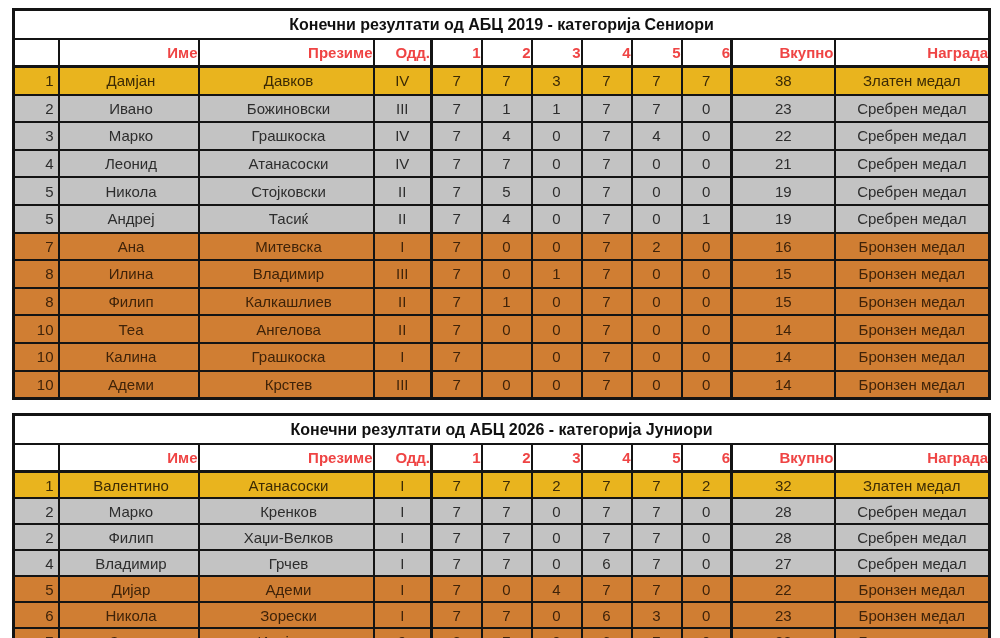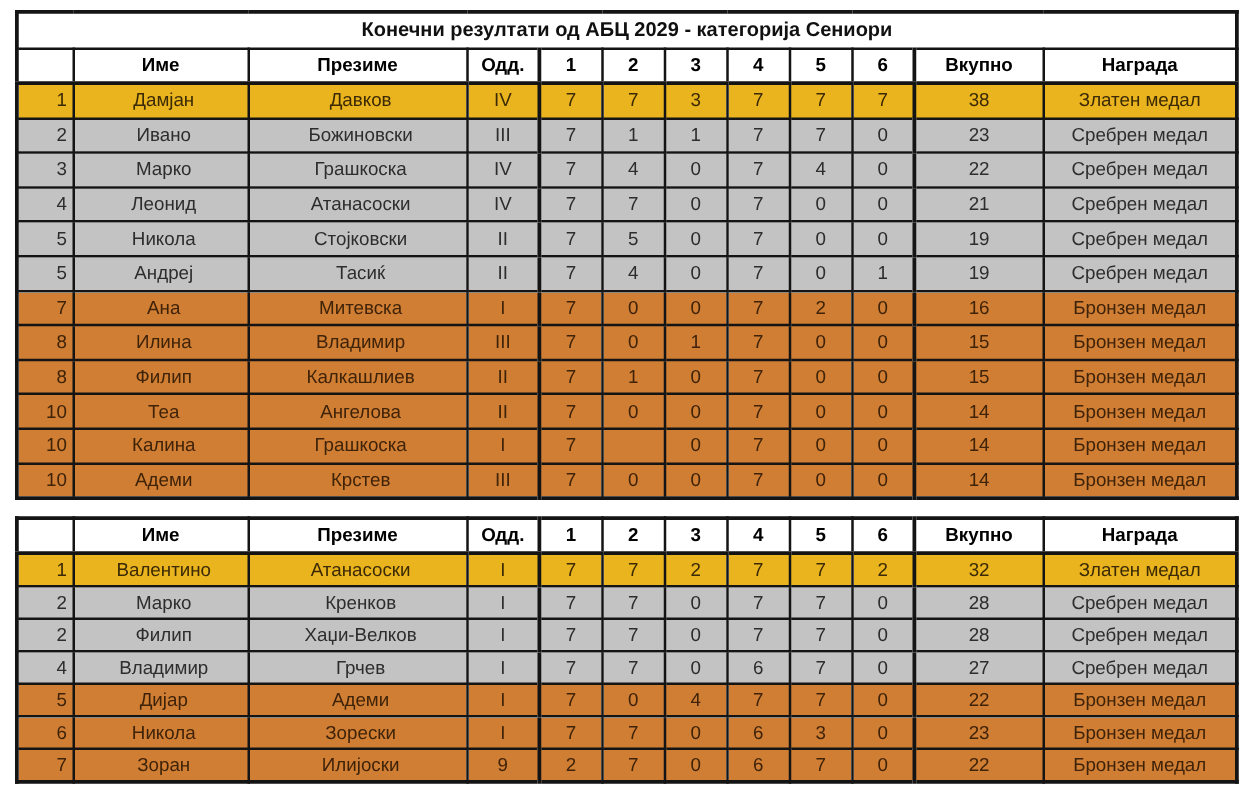--- a/index.html
+++ b/index.html
@@ -41,24 +41,24 @@
   .title-cell {
     font-weight: bold;
     text-align: center;
     font-size: 16px;
     height: 27px;
     color: #101010;
     border-bottom-width: 2.5px;
   }
   .hcell {
     font-weight: bold;
-    text-align: center;
+    text-align: right;
     height: 25px;
     font-size: 15px;
-    color: #000000;
+    color: #ef4444;
     border-bottom-width: 3px;
     margin-left: 32px;
   }
   #table-seniors .data-row td { height: 25.6px; }
   #table-juniors .data-row td { height: 24px; }
 
   .a-rank { text-align: right; padding-right: 4px; }
   .a-name { text-align: center;  padding-left: 5px;  }
   .a-mid  { text-align: center; }
 
@@ -82,21 +82,21 @@
       <col class="c5">
       <col class="c6">
       <col class="c7">
     <col class="c8">
       <col class="c9">
       <col class="c10">
       <col class="c11">
   </colgroup>
   <tbody>
     <tr>
-      <td colspan="12" class="title-cell">Конечни резултати од АБЦ 2029 - категорија Сениори</td>
+      <td colspan="12" class="title-cell">Конечни резултати од АБЦ 2019 - категорија Сениори</td>
     </tr>
     <tr>
         <td class="hcell"></td>
         <td class="hcell">Име</td>
         <td class="hcell">Презиме</td>
         <td class="hcell">Одд.</td>
         <td class="hcell bl-thick">1</td>
         <td class="hcell">2</td>
         <td class="hcell">3</td>
         <td class="hcell">4</td>
@@ -286,20 +286,23 @@
       <col class="c5">
       <col class="c6">
       <col class="c7">
     <col class="c8">
       <col class="c9">
       <col class="c10">
       <col class="c11">
   </colgroup>
   <tbody>
     <tr>
+      <td colspan="12" class="title-cell">Конечни резултати од АБЦ 2026 - категорија Јуниори</td>
+    </tr>
+    <tr>
         <td class="hcell"></td>
         <td class="hcell">Име</td>
         <td class="hcell">Презиме</td>
         <td class="hcell">Одд.</td>
         <td class="hcell bl-thick">1</td>
         <td class="hcell">2</td>
         <td class="hcell">3</td>
         <td class="hcell">4</td>
         <td class="hcell">5</td>
         <td class="hcell">6</td>

